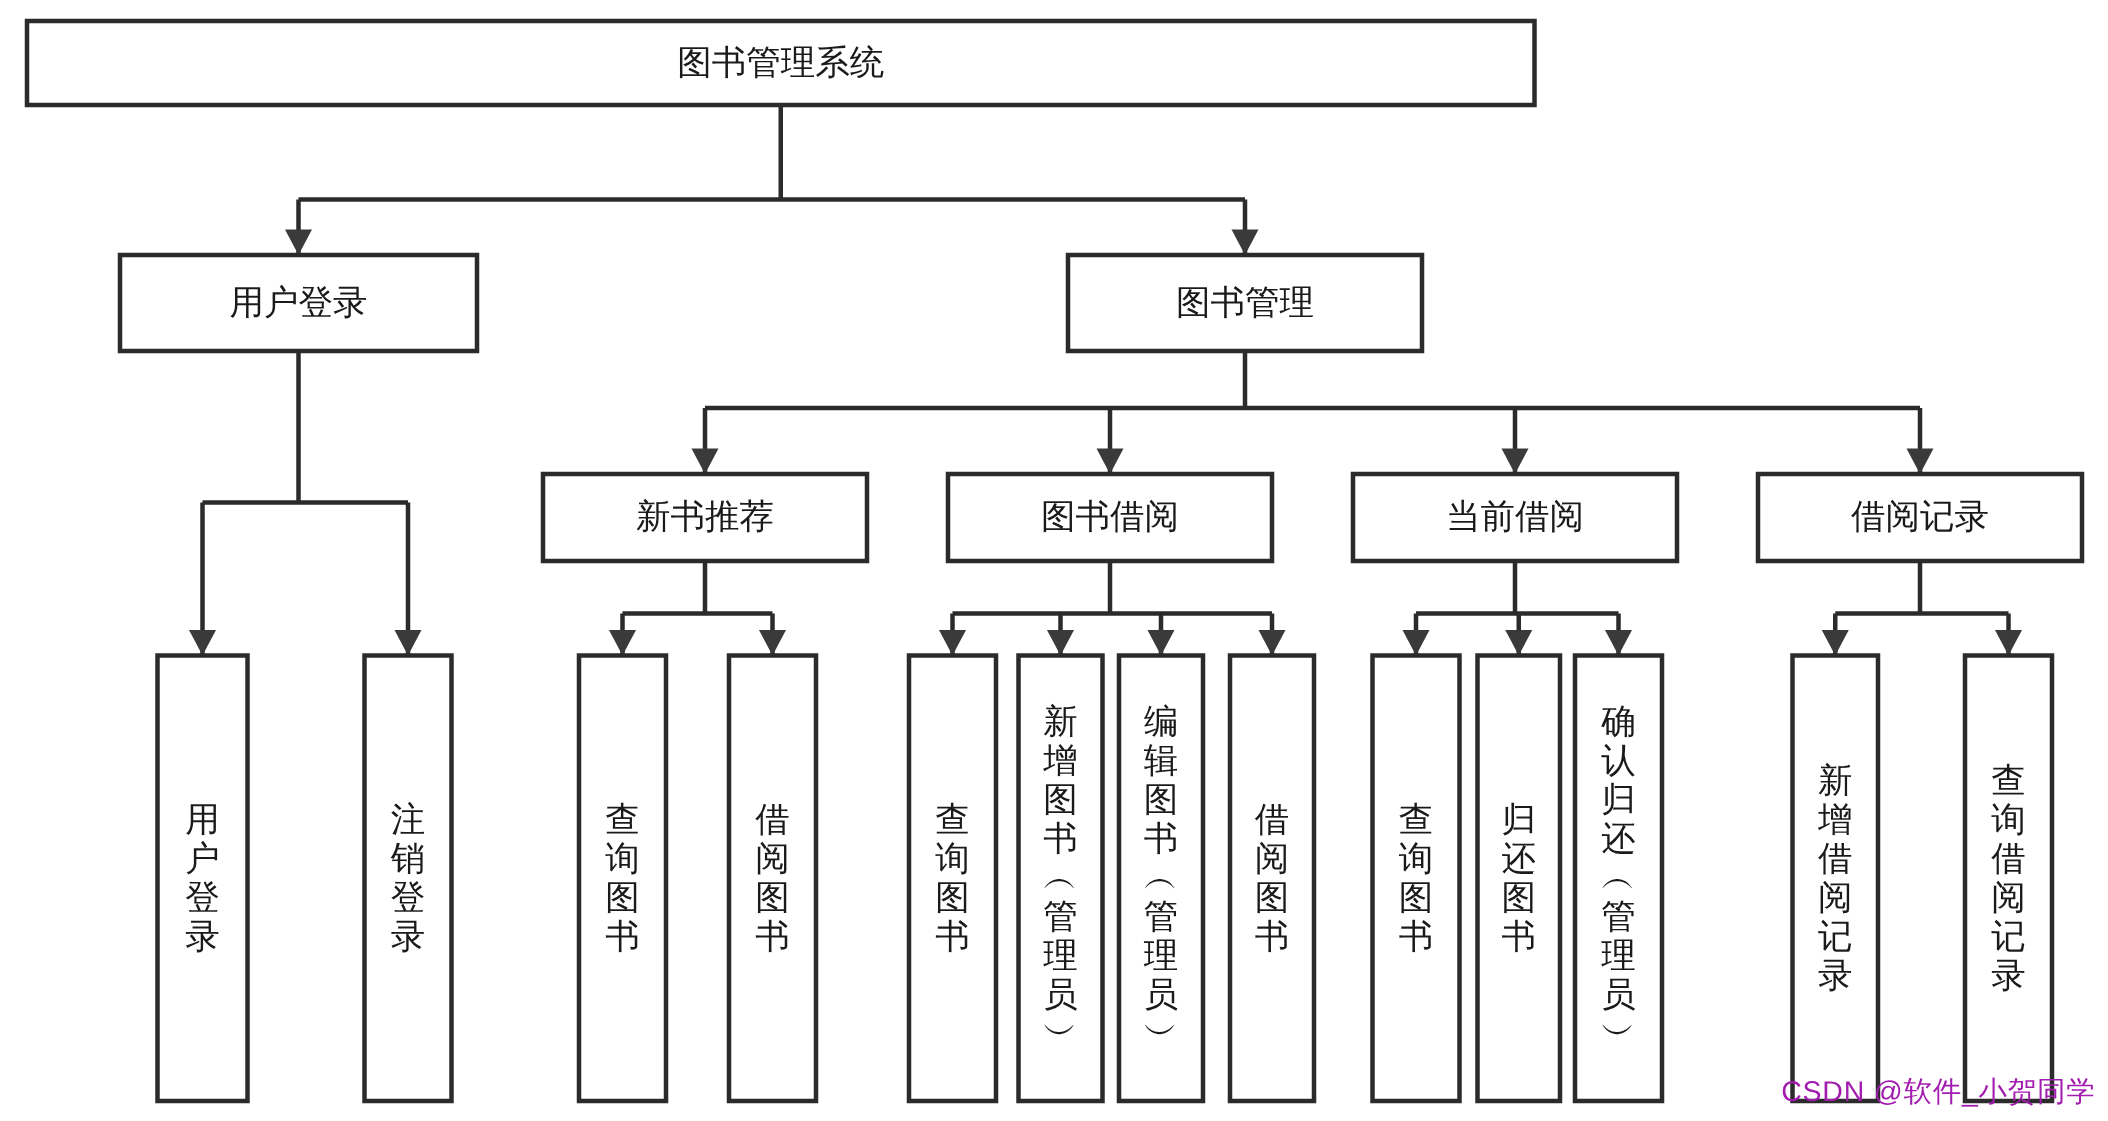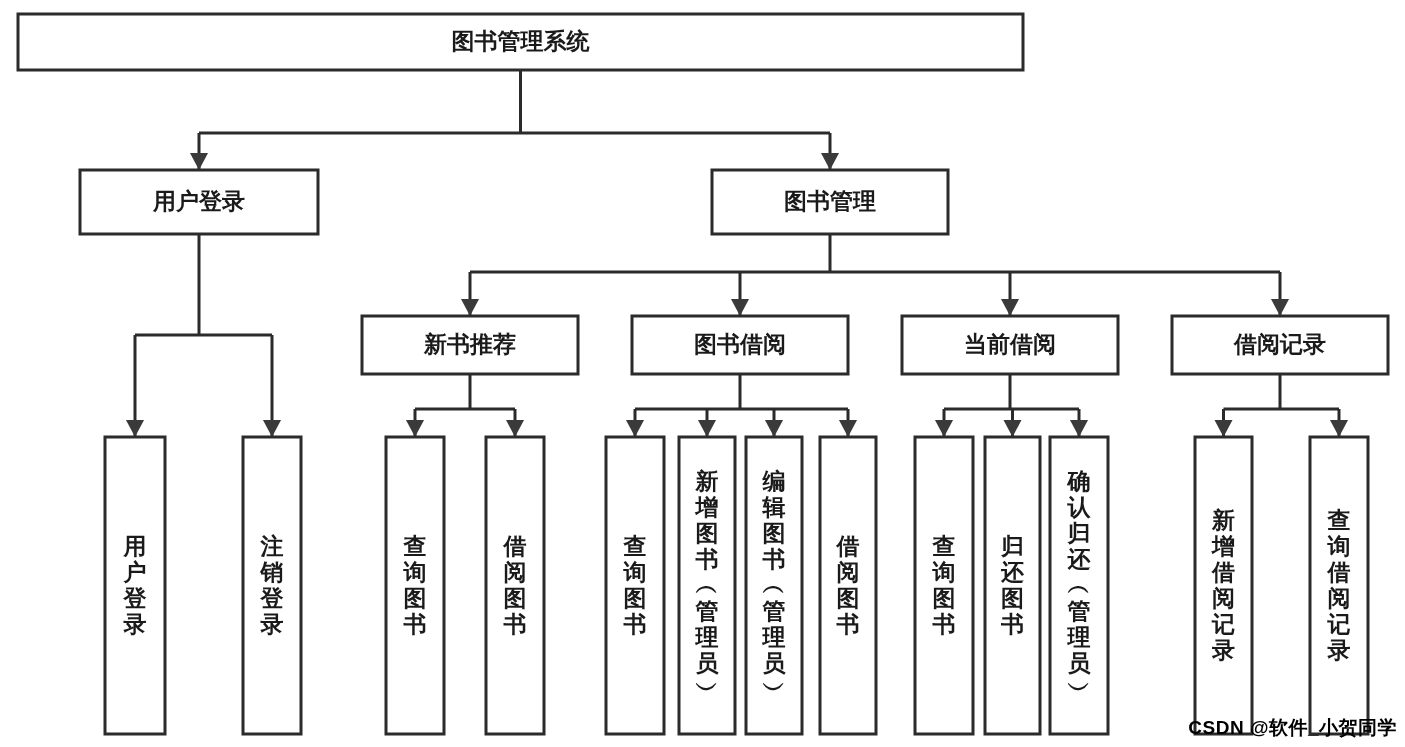--- a/index.html
+++ b/index.html
@@ -11,21 +11,20 @@
     width: 1405px;
     height: 747px;
     overflow: hidden;
     font-family: "Liberation Sans", sans-serif;
   }
   #diagram-root {
     position: relative;
     width: 1405px;
     height: 747px;
     background: #ffffff;
-    font-weight: bold;
   }
   svg.flow {
     position: absolute;
     left: 0;
     top: 0;
     width: 1405px;
     height: 747px;
   }
   .node-box {
     fill: #ffffff;
@@ -54,21 +53,21 @@
     fill: #1a1a1a;
     font-size: 23px;
     text-anchor: middle;
   }
   .watermark {
     position: absolute;
     right: 8px;
     bottom: 6px;
     font-family: "Liberation Sans", sans-serif;
     font-size: 19px;
-    color: #000000;
+    color: #a21caf;
     letter-spacing: 0.5px;
     white-space: nowrap;
     user-select: none;
     text-align: center;
   }
 </style>
 </head>
 <body>
 
 <div id="diagram-root">

